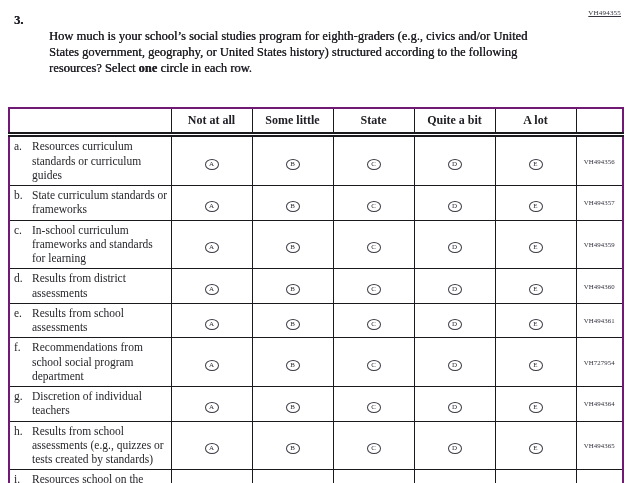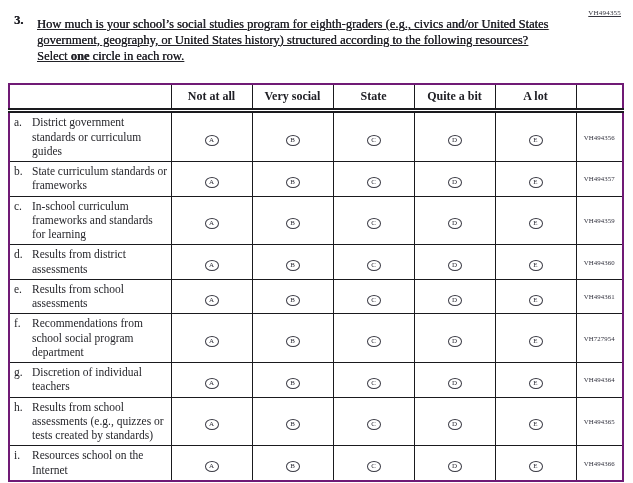--- a/index.html
+++ b/index.html
@@ -26,21 +26,21 @@
     line-height: 1.26;
     color: #222228;
     
     text-shadow: 0.3px 0 0 currentColor;
   }
   .q-num {
     font-weight: bold;
     width: 19px;
     flex: 0 0 19px;
   }
-  .q-text { margin: 4px; width: 512px; text-decoration: underline; }
+  .q-text { margin: 16px; width: 512px; }
   .q-text b { font-weight: bold; }
 
   table.survey-table {
     border-collapse: collapse;
     table-layout: fixed;
     margin: 15px 0 0 8px;
     width: 616px;
     border: 2px solid #701a75;
   }
   .survey-table th, .survey-table td {
@@ -113,33 +113,33 @@
       <col style="width:81px">
       <col style="width:81px">
       <col style="width:81px">
       <col style="width:81px">
       <col style="width:47px">
     </colgroup>
     <thead>
       <tr>
         <th></th>
         <th>Not at all</th>
-        <th>Very social</th>
+        <th>Some little</th>
         <th>State</th>
         <th>Quite a bit</th>
         <th>A lot</th>
         <th></th>
       </tr>
     </thead>
     <tbody>
   <tr>
     <td class="label-cell">
       <div class="label-flex">
         <span class="row-letter">a.</span>
-        <span class="row-label">District government standards or curriculum guides</span>
+        <span class="row-label">Resources curriculum standards or curriculum guides</span>
       </div>
     </td>
     <td class="option-cell"><span class="bubble">A</span></td>
     <td class="option-cell"><span class="bubble">B</span></td>
     <td class="option-cell"><span class="bubble">C</span></td>
     <td class="option-cell"><span class="bubble">D</span></td>
     <td class="option-cell"><span class="bubble">E</span></td>
     <td class="code-cell"><span>VH494356</span></td>
   </tr>
 

